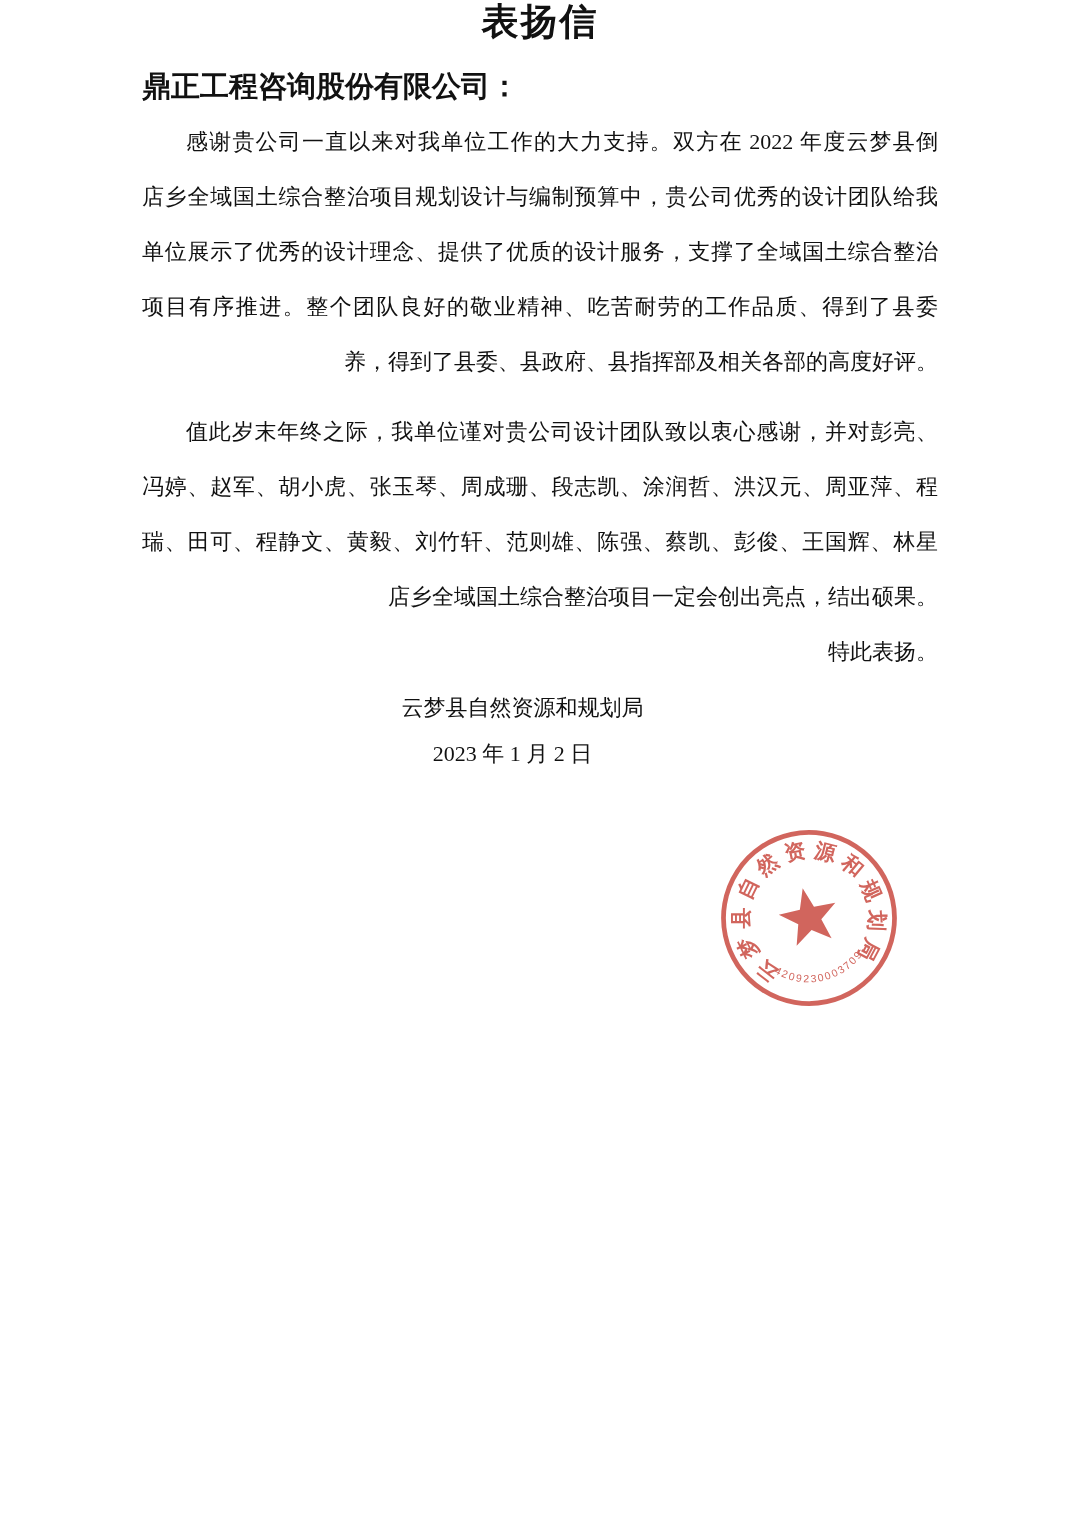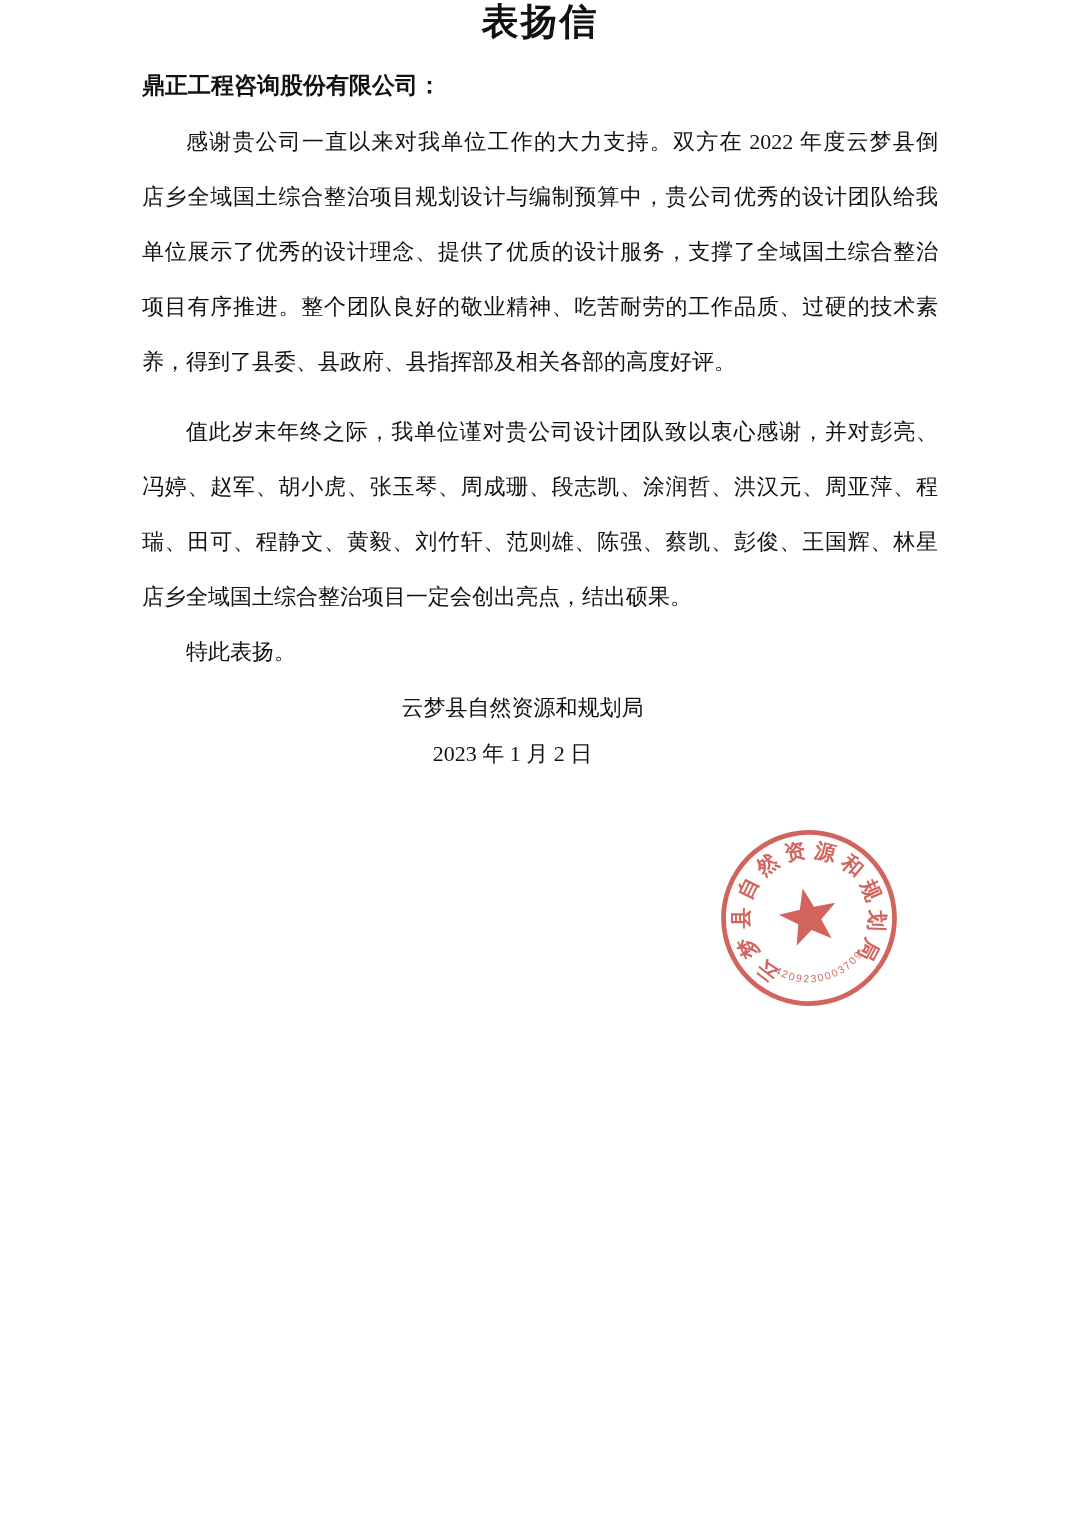--- a/index.html
+++ b/index.html
@@ -24,30 +24,31 @@
   }
   .title {
     text-align: center;
     font-size: 37px;
     font-weight: bold;
     line-height: 44px;
     letter-spacing: 2px;
   }
   .salutation {
     margin-top: 26px;
-    font-size: 23px;
+    font-size: 29px;
     font-weight: bold;
     line-height: 32px;
   }
   .para { margin-top: 12px; }
   .para.second { margin-top: 15px; }
   .line {
     font-size: 22px;
     line-height: 55px;
     white-space: nowrap;
+    text-align: right;
   }
   .line.justify {
     white-space: normal;
     text-align: justify;
     text-align-last: justify;
   }
   .line.indent { padding-left: 44px; }
   .closing { margin-top: 0; }
   .sign-block {
     margin-top: 6px;
@@ -117,21 +118,21 @@
 
   <div class="content">
     <div class="title">表扬信</div>
 
     <div class="salutation">鼎正工程咨询股份有限公司：</div>
 
     <div class="para">
       <div class="line justify indent">感谢贵公司一直以来对我单位工作的大力支持。双方在 2022 年度云梦县倒</div>
       <div class="line justify">店乡全域国土综合整治项目规划设计与编制预算中，贵公司优秀的设计团队给我</div>
       <div class="line justify">单位展示了优秀的设计理念、提供了优质的设计服务，支撑了全域国土综合整治</div>
-      <div class="line justify">项目有序推进。整个团队良好的敬业精神、吃苦耐劳的工作品质、过硬的技术素</div>
+      <div class="line justify">项目有序推进。整个团队良好的敬业精神、吃苦耐劳的工作品质、得到了县委</div>
       <div class="line">养，得到了县委、县政府、县指挥部及相关各部的高度好评。</div>
     </div>
 
     <div class="para second">
       <div class="line justify indent">值此岁末年终之际，我单位谨对贵公司设计团队致以衷心感谢，并对彭亮、</div>
       <div class="line justify">冯婷、赵军、胡小虎、张玉琴、周成珊、段志凯、涂润哲、洪汉元、周亚萍、程</div>
       <div class="line justify">瑞、田可、程静文、黄毅、刘竹轩、范则雄、陈强、蔡凯、彭俊、王国辉、林星</div>
       <div class="line">店乡全域国土综合整治项目一定会创出亮点，结出硕果。</div>
     </div>
 

